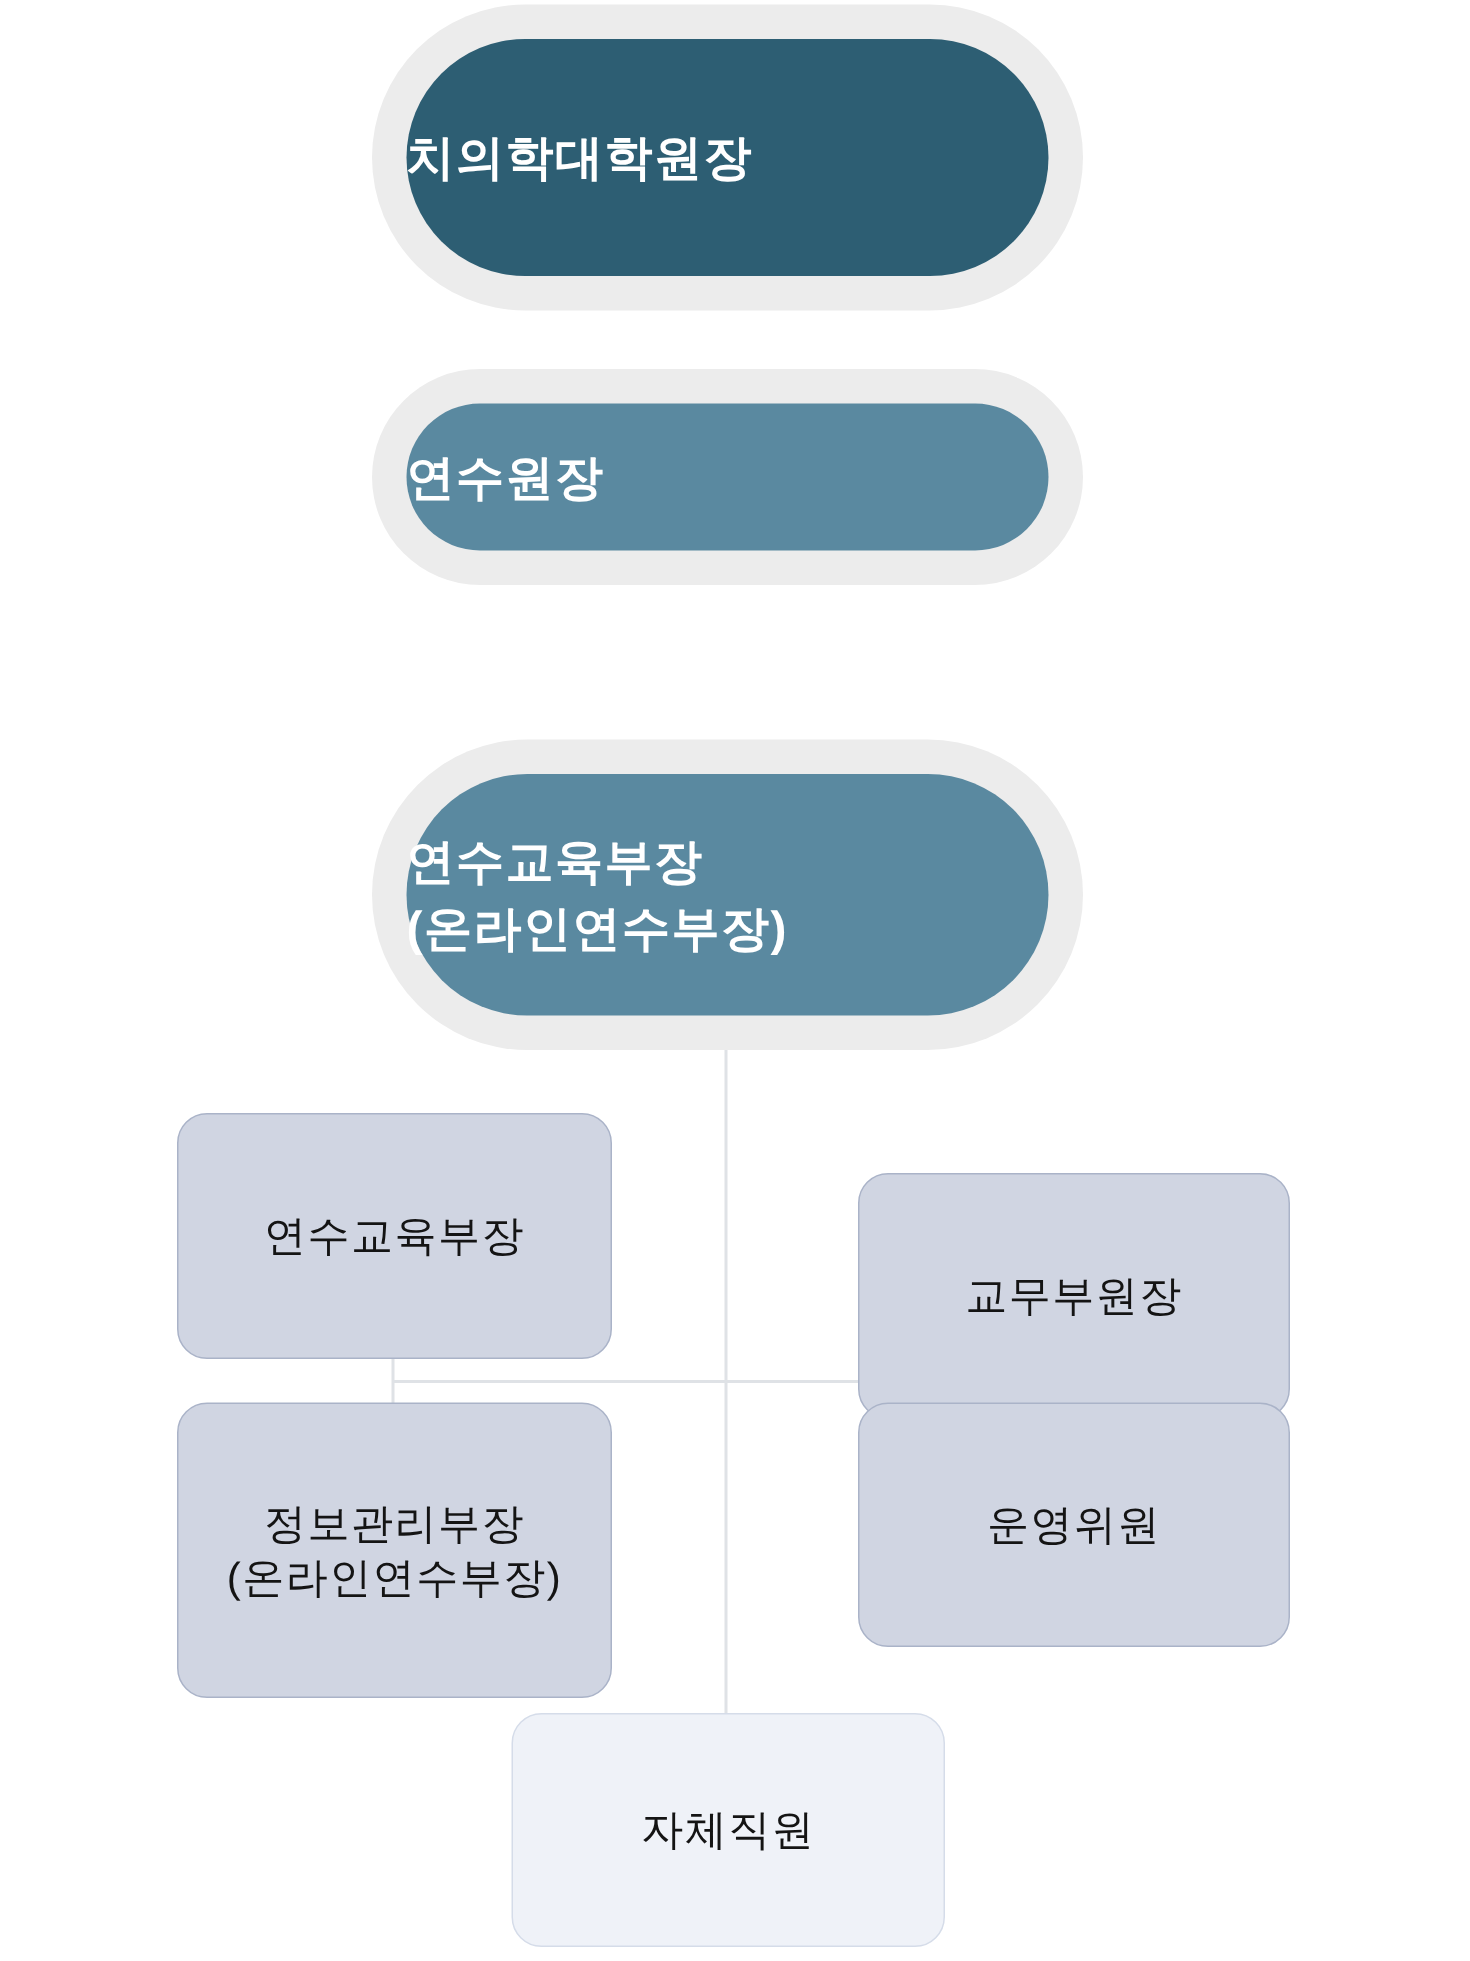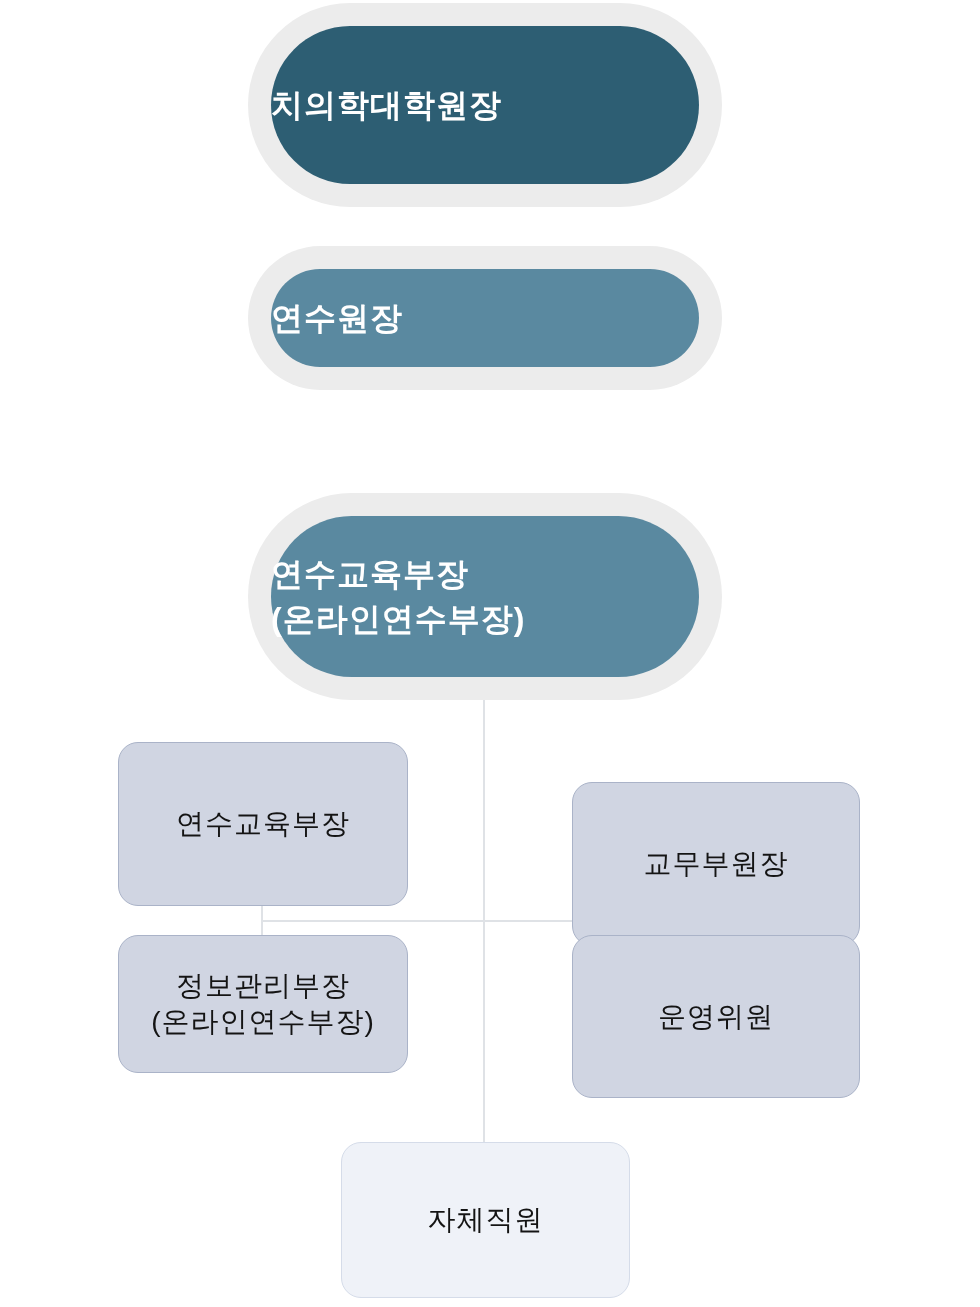--- a/index.html
+++ b/index.html
@@ -70,21 +70,21 @@
     justify-content: center;
     text-align: center;
     color: var(--box-text, #141414);
     font-size: 28px;
     font-weight: 500;
     letter-spacing: 1px;
     line-height: 1.28;
   }
   .b1l { left: 118px; top: 742px;  width: 290px; height: 164px; }
   .b1r { left: 572px; top: 742px;  width: 288px; height: 164px; margin-top: 40px; }
-  .b2l { left: 118px; top: 935px;  width: 290px; height: 138px; }
+  .b2l { left: 118px; top: 935px;  width: 290px; height: 197px; }
   .b2r { left: 572px; top: 935px;  width: 288px; height: 163px; }
   .box.light {
     left: 341px; top: 1142px; width: 289px; height: 156px;
     background: var(--box-light-fill, #EFF2F8);
     border-color: var(--box-light-border, #D5DCE9);
   }
   .node-label, .node-sublabel { display: block; }
 </style>
 </head>
 <body>

